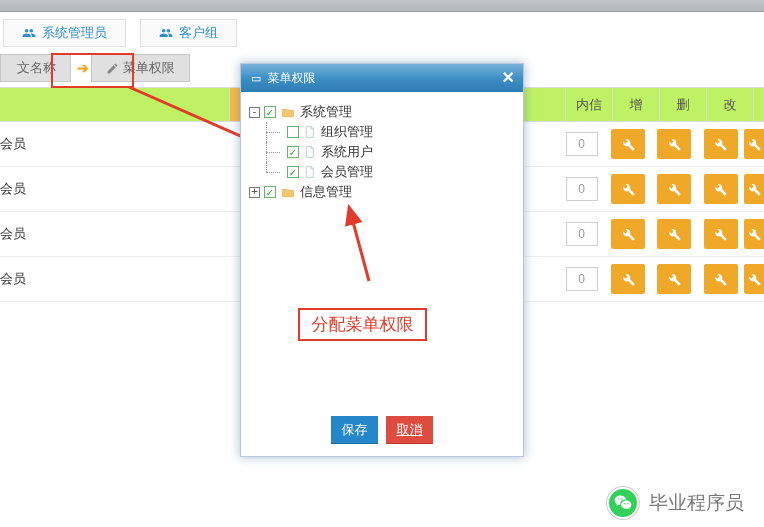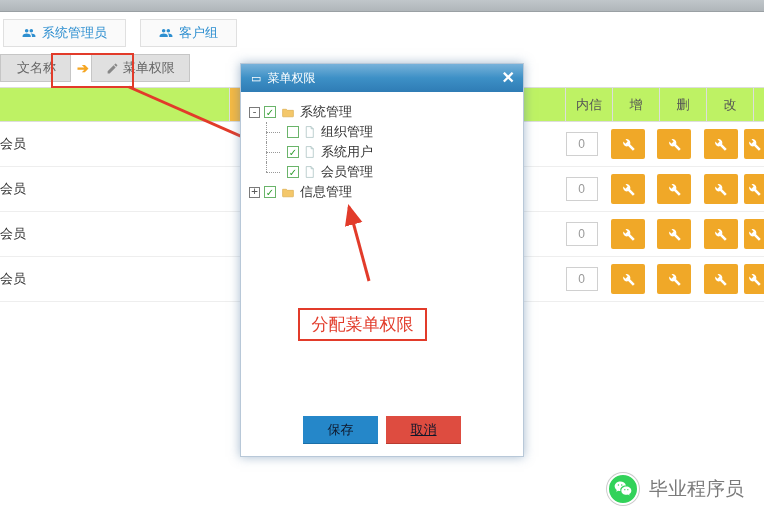--- a/index.html
+++ b/index.html
@@ -58,25 +58,25 @@
   .folder svg { width:16px; height:13px; }
   .file-ic { width:14px; height:14px;}
   .file-ic svg{width:13px;height:14px;}
   .dots { width:22px; position:relative; height:20px;}
   .dots::before{content:"";position:absolute;left:5px;top:0;bottom:0;border-left:1px dotted #999;}
   .dots::after{content:"";position:absolute;left:5px;top:50%;width:14px;border-top:1px dotted #999;}
   .dots.last::before{bottom:50%;}
 
   .modal-ann { position:absolute; left:57px; top:216px; width:129px; height:33px; border:2px solid #e23b2a; color:#e23b2a; display:flex; align-items:center; justify-content:center; font-size:17px; background:#fff; }
   .modal-btns { display:flex; justify-content:center; gap:8px; margin-top:4px; }
-  .mbtn { width:75px; height:28px; color:#0f172a; border:none; cursor:pointer; font-size:13px; }
+  .mbtn { width:47px; height:28px; color:#ffffff; border:none; cursor:pointer; font-size:13px; }
   .mbtn.save { background:#2587c9; box-shadow:inset 0 -1px 0 #1a6fa8;}
   .mbtn.cancel { background:#de4c40; box-shadow:inset 0 -1px 0 #b93b30;text-decoration:underline;}
 
-  .watermark { position:absolute; right:20px; bottom:22px; display:flex; align-items:center; gap:10px; }
+  .watermark { position:absolute; right:20px; bottom:8px; display:flex; align-items:center; gap:10px; }
   .wm-circle { width:32px; height:32px; border-radius:50%; background:#32d25a; border:2px solid #fff; box-shadow:0 0 0 1px #ccc; display:flex; align-items:center; justify-content:center; }
   .wm-circle svg { width:20px; height:20px; fill:#fff;}
   .wm-text { font-size:19px; color:#7a7a7a; font-family:"SimHei","Microsoft YaHei"; }
 
   svg.arrow { position:absolute; pointer-events:none; }
   svg.arrow.a1 { left:119px; top:65px; width:170px; height:95px; }
   svg.arrow.a2 { left:380px; top:190px; width:40px; height:85px; }
 </style>
 </head>
 <body>

